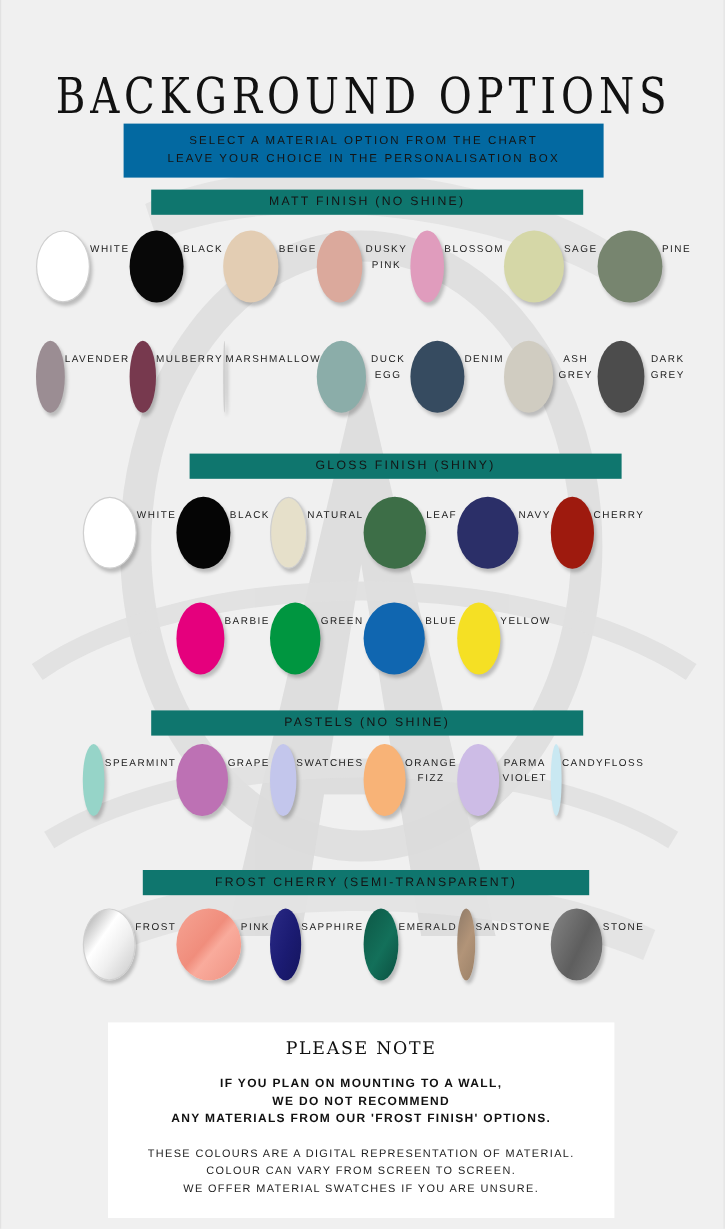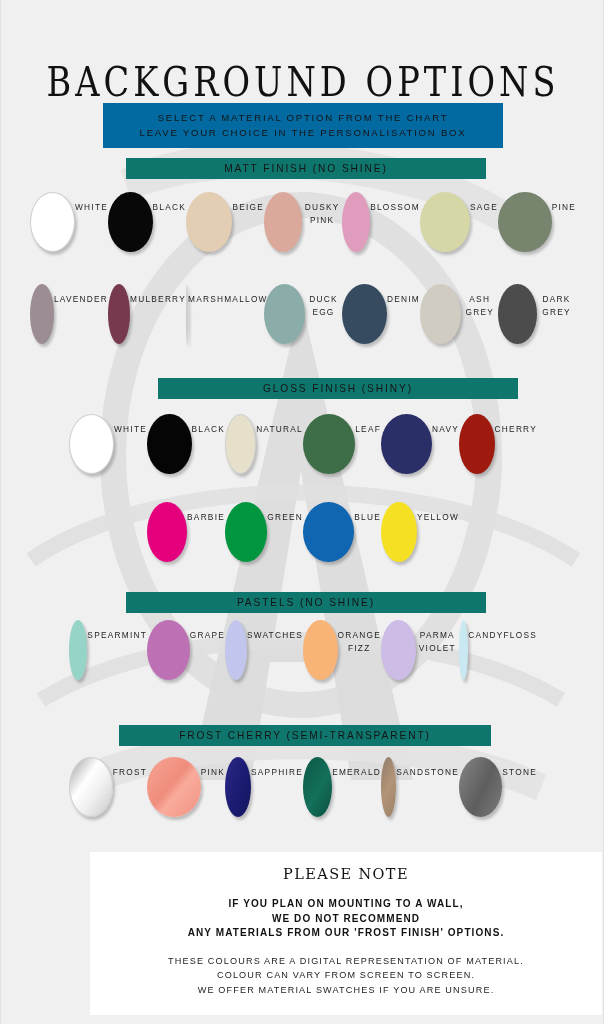--- a/index.html
+++ b/index.html
@@ -114,21 +114,21 @@
     color: #1d1d1d;
     text-align: center;
     line-height: 13px;
     white-space: pre-line;
   }
 
   .note-box {
     position: absolute;
     left: 89px;
     top: 852px;
-    width: 512px;
+    width: 422px;
     background: #ffffff;
     text-align: center;
     padding: 14px 0 18px 0;
     box-sizing: border-box;
   }
   .note-title {
     font-family: "DejaVu Serif", serif;
     font-size: 14.5px;
     letter-spacing: 1.4px;
     color: #111;

